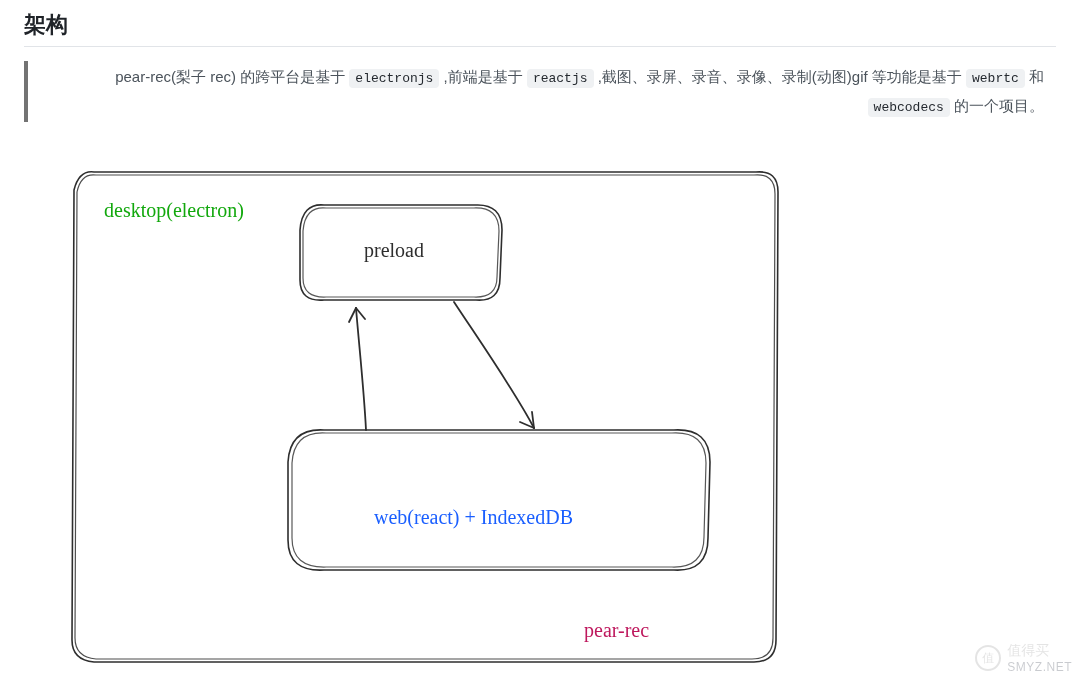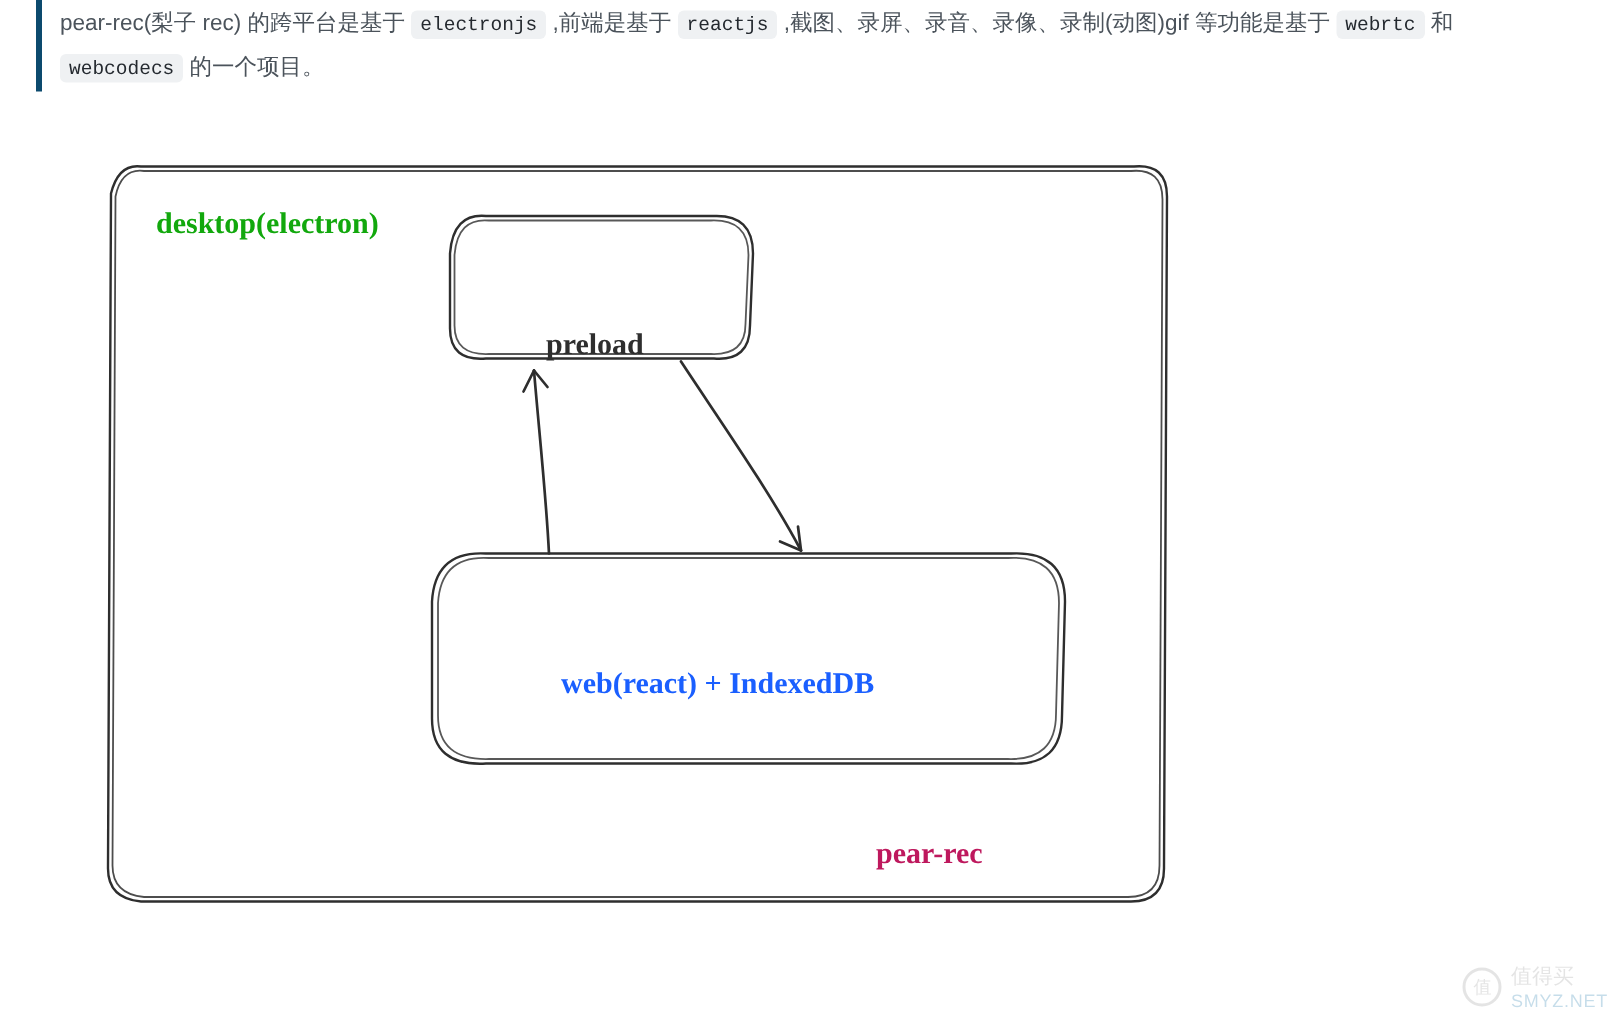--- a/index.html
+++ b/index.html
@@ -25,61 +25,61 @@
     font-weight: 700;
     margin: 10px 0 14px 0;
     padding-bottom: 6px;
     border-bottom: 1px solid #e1e4e8;
     color: #1f2328;
   }
 
   blockquote.intro {
     margin: 0 0 18px 0;
     padding: 2px 12px;
-    border-left: 4px solid #0c4a6e;
+    border-left: 4px solid #737373;
     color: #4b535b;
     font-size: 15px;
     line-height: 1.9;
+    text-align: right;
   }
 
   code.tag {
     font-family: ui-monospace, SFMono-Regular, Consolas, "Liberation Mono", monospace;
     font-size: 13px;
     background: #eff1f3;
     border-radius: 4px;
     padding: 2px 6px;
     color: #24292f;
   }
 
   .diagram {
     position: relative;
     width: 1030px;
     height: 540px;
     margin-top: 4px;
-    font-weight: bold;
   }
 
   .diagram svg {
     position: absolute;
     inset: 0;
     width: 100%;
     height: 100%;
   }
 
   .label {
     position: absolute;
     font-family: "Comic Sans MS", "Segoe Script", "Bradley Hand", cursive;
     font-size: 20px;
     line-height: 1;
     white-space: nowrap;
   }
   .green { color: #12a80d; }
   .blue  { color: #1a5fff; margin-top: 17px; }
   .red   { color: #be185d; }
-  .dark  { color: #2e2e2e; margin-top: 41px; }
+  .dark  { color: #2e2e2e; }
 
   .watermark {
     position: absolute;
     right: 8px;
     bottom: 6px;
     display: flex;
     align-items: center;
     gap: 6px;
     opacity: 0.22;
     font-family: "Microsoft YaHei", sans-serif;
@@ -88,27 +88,28 @@
     width: 22px; height: 22px;
     border: 2px solid #888;
     border-radius: 50%;
     display: flex;
     align-items: center;
     justify-content: center;
     font-size: 12px;
     color: #888;
   }
   .watermark .z { font-size: 14px; color: #888; }
-  .watermark .site { font-size: 12px; color: #0369a1; letter-spacing: 0.5px; }
+  .watermark .site { font-size: 12px; color: #0f172a; letter-spacing: 0.5px; }
 </style>
 </head>
 <body>
 
 <div class="page">
 
+  <h2 class="title">架构</h2>
 
   <blockquote class="intro">
     <span>pear-rec(梨子 rec) 的跨平台是基于 </span>
     <code class="tag">electronjs</code>
     <span> ,前端是基于 </span>
     <code class="tag">reactjs</code>
     <span> ,截图、录屏、录音、录像、录制(动图)gif 等功能是基于 </span>
     <code class="tag">webrtc</code>
     <span> 和 </span>
     <code class="tag">webcodecs</code>

